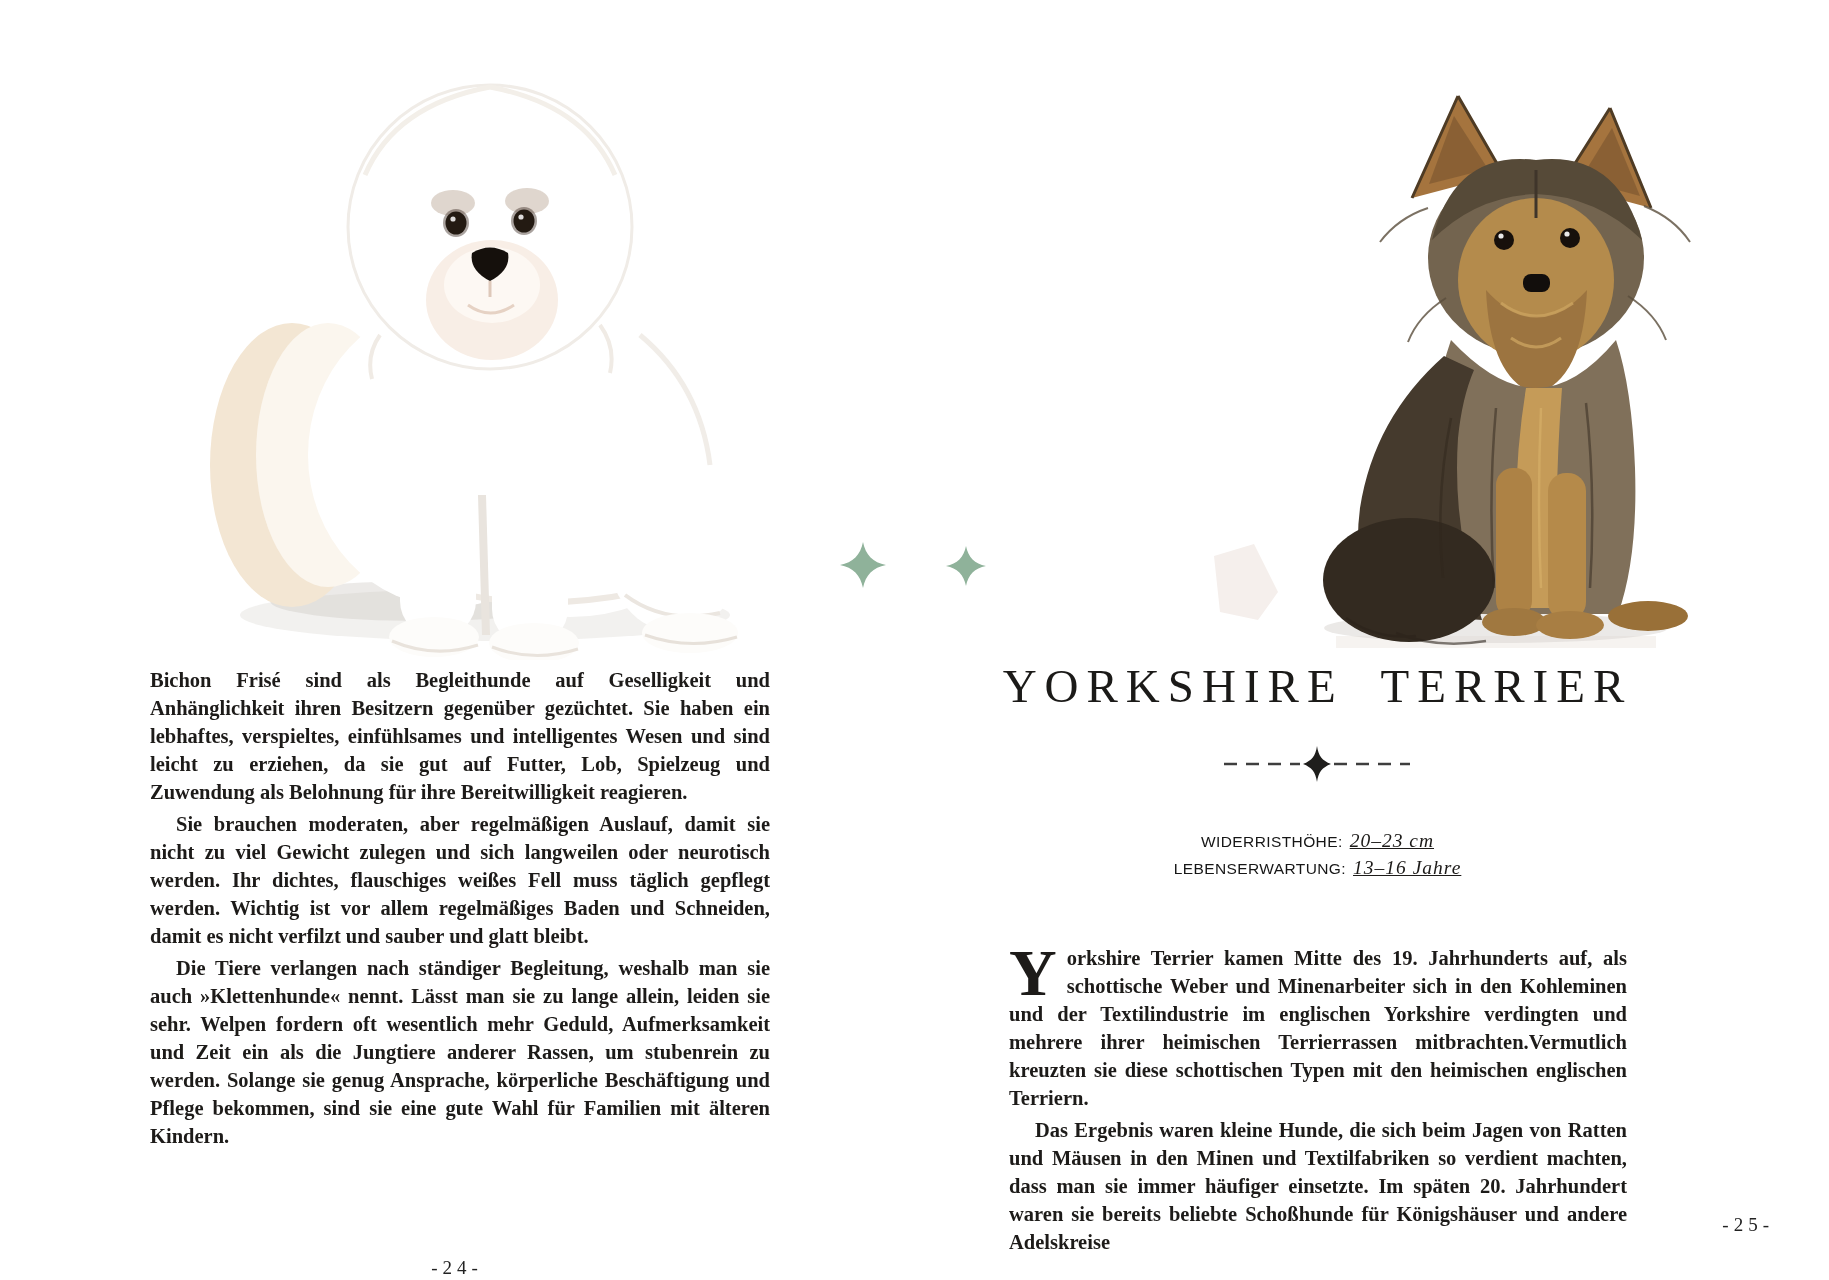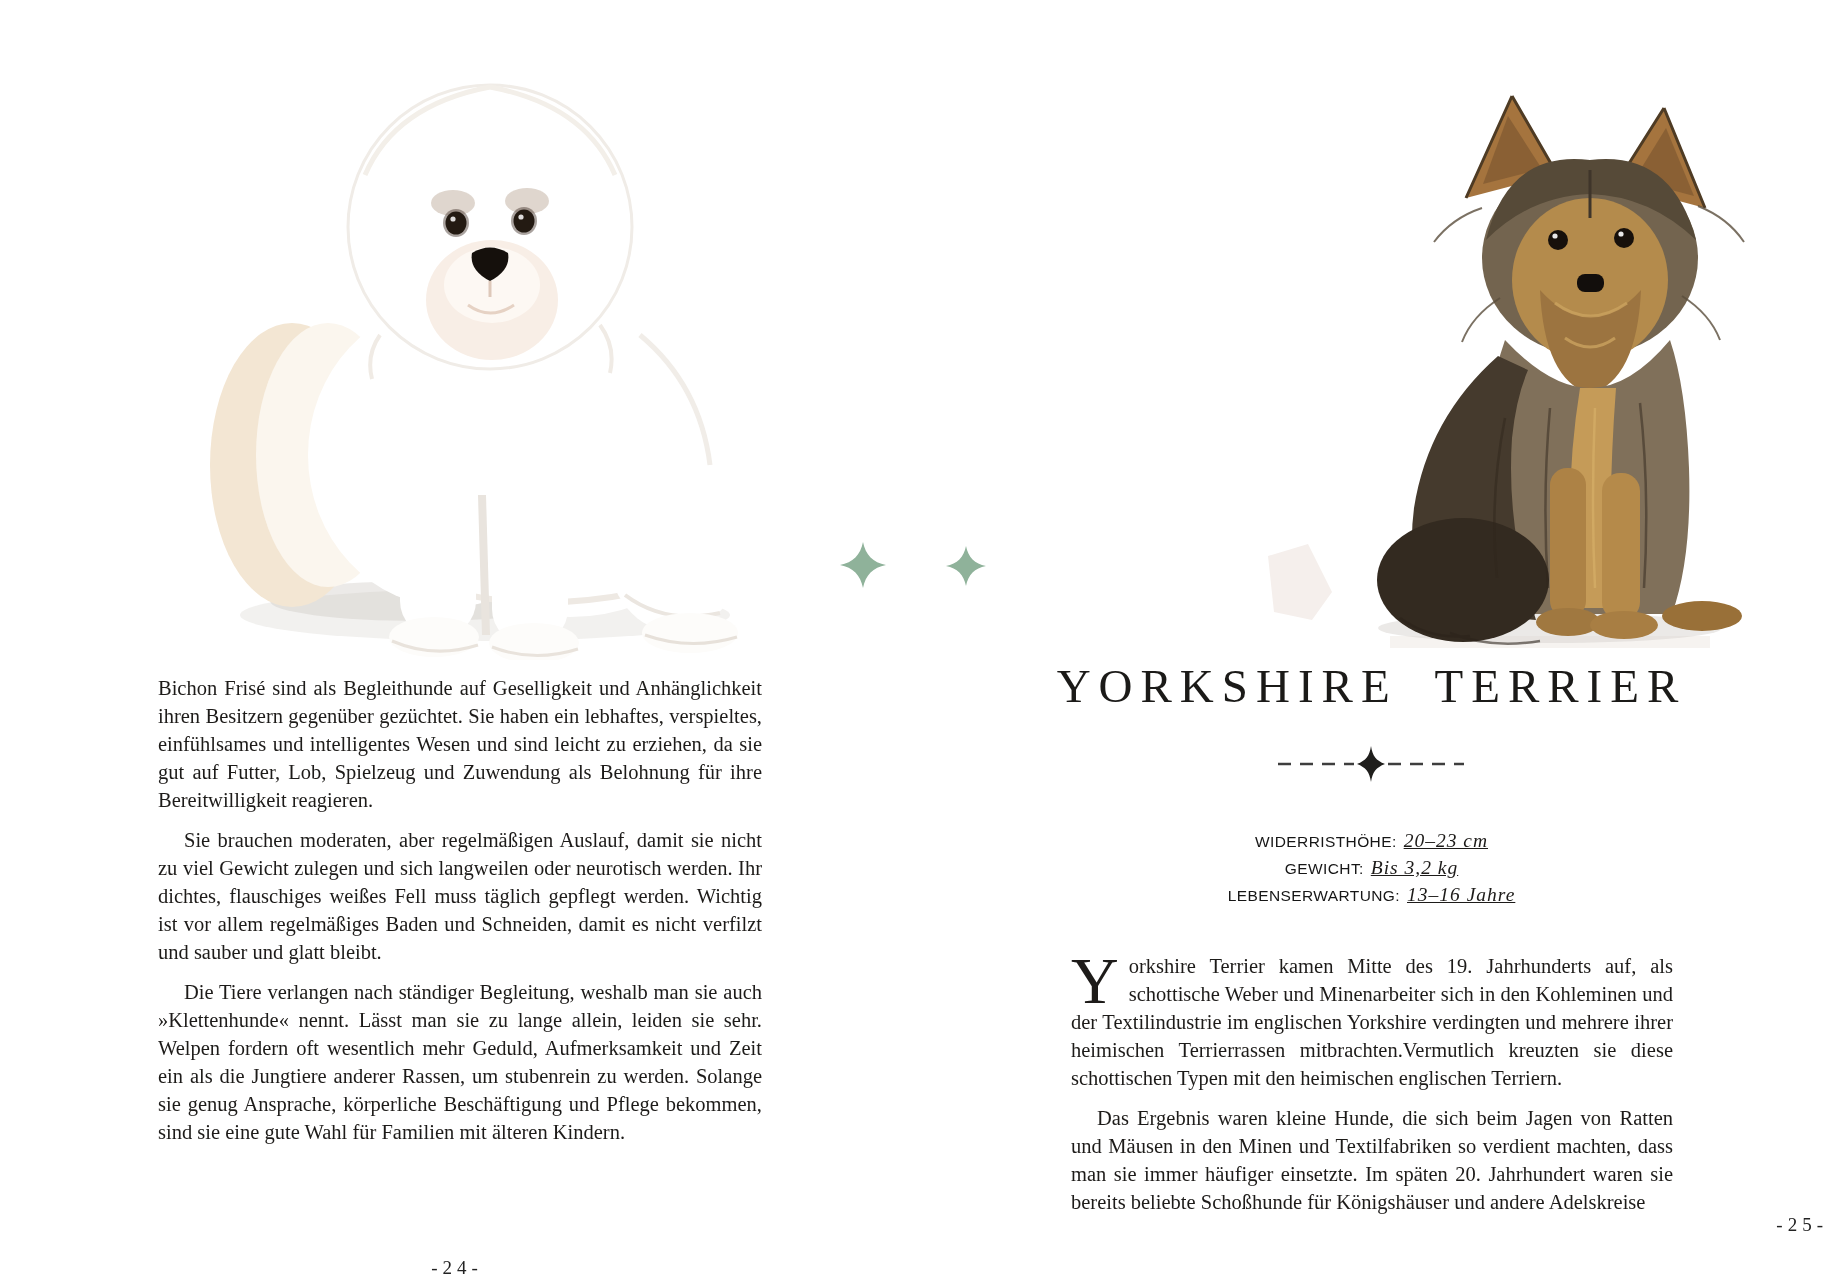--- a/index.html
+++ b/index.html
@@ -2,21 +2,21 @@
 <html><head>
 <meta charset="utf-8">
 <style>
   html,body{margin:0;padding:0;background:#ffffff;}
   #spread{position:relative;width:1829px;height:1280px;background:#ffffff;overflow:hidden;
           font-family:"Liberation Serif", serif;color:#1d1b19;}
   .abs{position:absolute;}
   
   .bodytext{font-family:"Liberation Serif", serif;font-size:20.5px;line-height:28px;
             text-align:justify;color:#1d1b19;}
-  .bodytext p{margin:12px;text-indent:26px;}
+  .bodytext p{margin:4px;text-indent:26px;font-weight:bold;}
   .bodytext p.first{text-indent:0;}
   
   .dropcap{float:left;font-family:"Liberation Serif", serif;font-size:66px;line-height:52px;
            padding:3px 10px 0 0;color:#1d1b19;}
   
   .breed-title{left:914px;top:659px;width:915px;text-align:center;
                font-family:"Liberation Serif", serif;font-size:47px;font-weight:400;
                letter-spacing:8px;word-spacing:18px;color:#1b1a18;white-space:nowrap;}
   
   .stats{left:914px;top:828px;width:915px;text-align:center;}
@@ -93,21 +93,21 @@
     <div class="abs pagenum" style="left:0;margin-top:43px;">-24-</div>
   </div>
 
   <svg class="abs" style="left:840px;top:542px;" width="46" height="46" viewBox="0 0 46 46">
     <path d="M23,0 C25.5,13 33,20.5 46,23 C33,25.5 25.5,33 23,46 C20.5,33 13,25.5 0,23 C13,20.5 20.5,13 23,0 Z" fill="#8FB29A"></path>
   </svg>
   <svg class="abs" style="left:946px;top:546px;" width="40" height="40" viewBox="0 0 46 46">
     <path d="M23,0 C25.5,13 33,20.5 46,23 C33,25.5 25.5,33 23,46 C20.5,33 13,25.5 0,23 C13,20.5 20.5,13 23,0 Z" fill="#8FB29A"></path>
   </svg>
 
-  <div class="abs" style="left:914px;top:0;width:915px;height:1084px;">
+  <div class="abs" style="left:860px;top:0;width:915px;height:1084px;">
 
     <svg class="abs" style="left:336px;top:88px;" width="505" height="565" viewBox="0 0 505 565">
 
       <path d="M18,468 L58,456 L82,504 L62,532 L24,524 Z" fill="#f5efec"></path>
       <rect x="140" y="548" width="320" height="12" fill="#f2eeea" opacity="0.7"></rect>
       <ellipse cx="300" cy="540" rx="172" ry="15" fill="#d8d4cf" opacity="0.5"></ellipse>
 
       <path d="M262,8 L216,110 L307,86 Z" fill="#a5743e"></path>
       <path d="M258,28 L233,96 L292,81 Z" fill="#7b5630" opacity="0.65"></path>
       <path d="M262,8 L216,110 M262,8 L307,86" stroke="#4e3b24" stroke-width="3" fill="none"></path>
@@ -154,23 +154,20 @@
       <line x1="2" y1="20" x2="78" y2="20" stroke="#2a2a2a" stroke-width="2.6" stroke-dasharray="13 9" opacity="0.9"></line>
       <line x1="112" y1="20" x2="188" y2="20" stroke="#2a2a2a" stroke-width="2.6" stroke-dasharray="13 9" opacity="0.9"></line>
       <path d="M95,2 C96.5,12 100,16.5 109,20 C100,23.5 96.5,28 95,38 C93.5,28 90,23.5 81,20 C90,16.5 93.5,12 95,2 Z" fill="#1f1e1c"></path>
     </svg>
 
     <div class="abs stats" style="left:0;width:915px;">
       <div class="stat-row">
         <span class="stat-label">WIDERRISTHÖHE:</span><span class="stat-value">20–23 cm</span>
       </div>
       <div class="stat-row">
-        <span class="stat-label">GEWICHT:</span><span class="stat-value">Bis 3,2 kg</span>
-      </div>
-      <div class="stat-row">
         <span class="stat-label">LEBENSERWARTUNG:</span><span class="stat-value">13–16 Jahre</span>
       </div>
     </div>
 
     <div class="abs bodytext" style="left:145px;top:940px;width:626px;">
       <p class="first"><span class="dropcap">Y</span><span>orkshire Terrier kamen Mitte des 19. Jahrhunderts auf, als schottische Weber und Minenarbeiter sich in den Kohleminen und der Textilindustrie im englischen Yorkshire verdingten und mehrere ihrer heimischen Terrierrassen mitbrachten.Vermutlich kreuzten sie diese schottischen Typen mit den heimischen englischen Terriern.</span></p>
       <p>Das Ergebnis waren kleine Hunde, die sich beim Jagen von Ratten und Mäusen in den Minen und Textilfabriken so verdient machten, dass man sie immer häufiger einsetzte. Im späten 20. Jahrhundert waren sie bereits beliebte Schoßhunde für Königshäuser und andere Adelskreise</p>
     </div>
 
     <div class="abs pagenum" style="left:0;text-align:right;">-25-</div>

